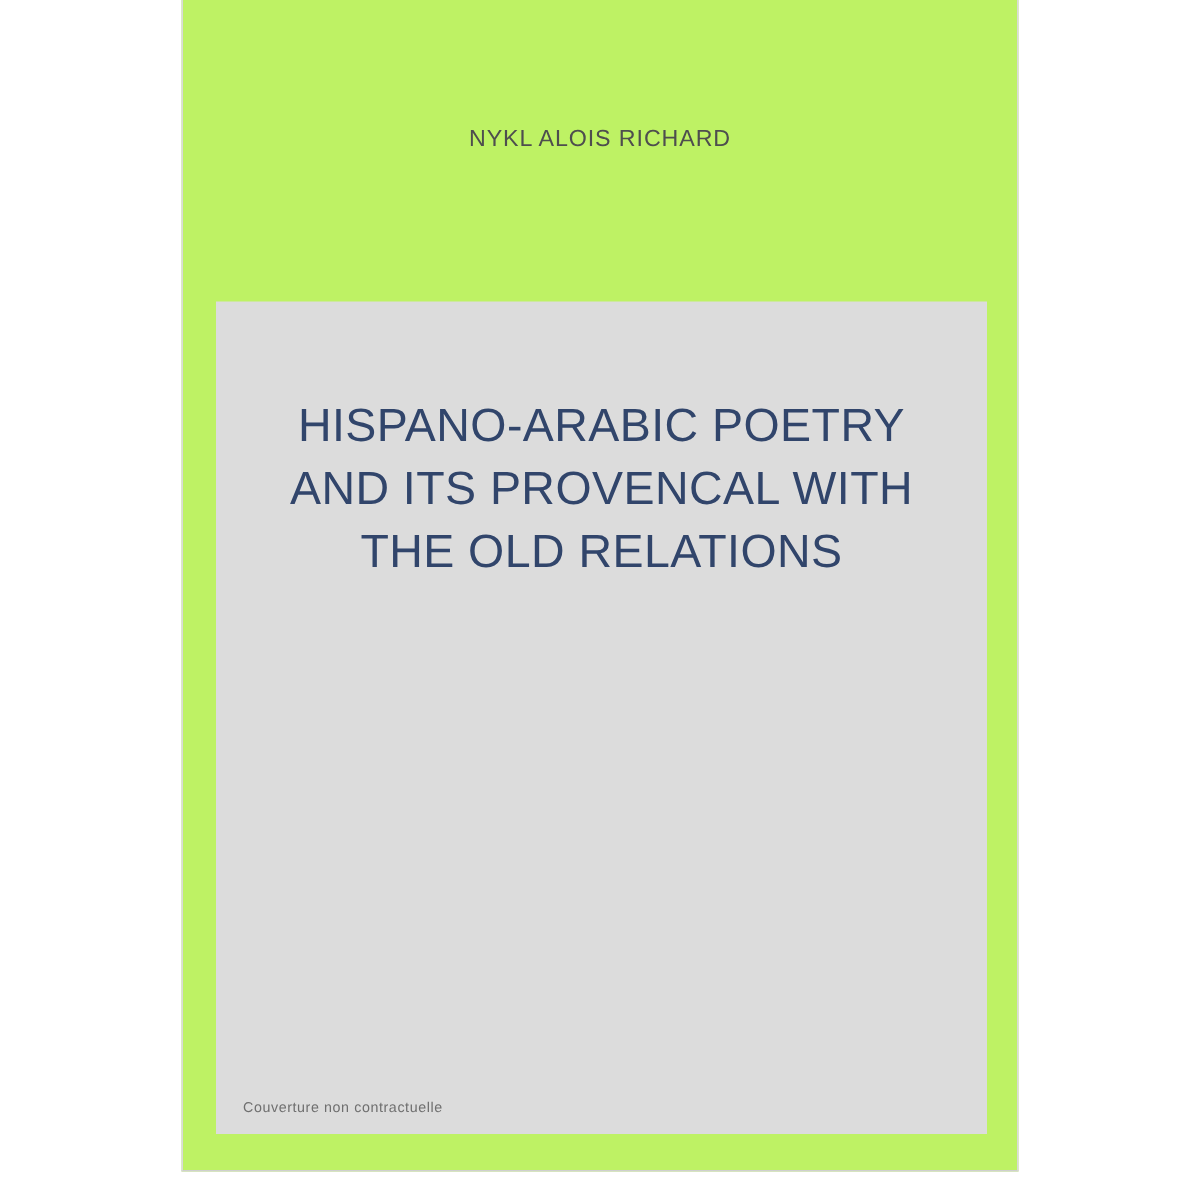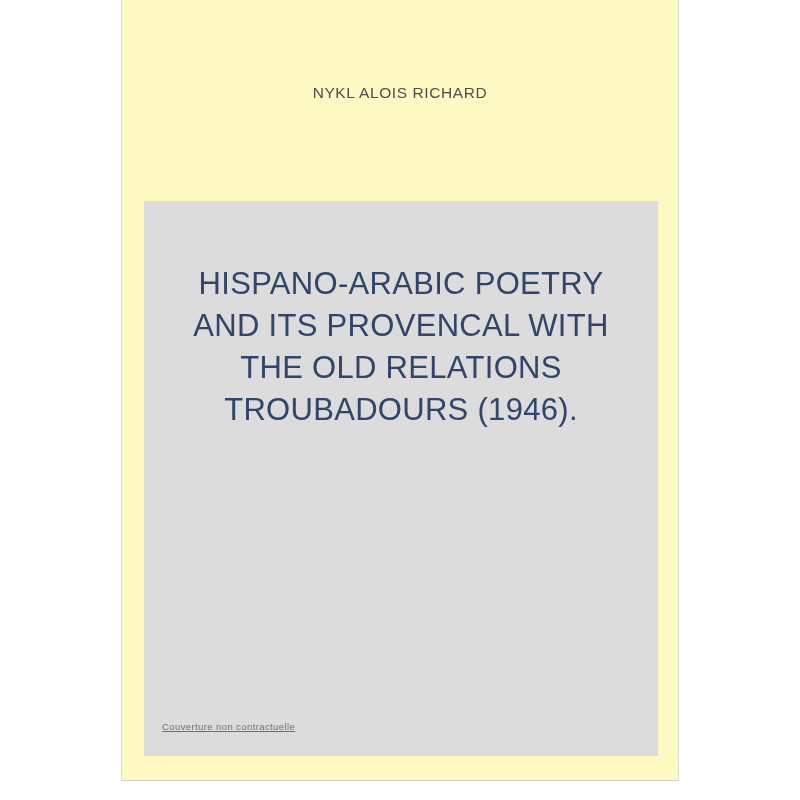--- a/index.html
+++ b/index.html
@@ -19,21 +19,21 @@
     height: 800px;
     background: #ffffff;
   }
   
   .cover {
     position: absolute;
     left: 121px;
     top: 0px;
     width: 558px;
     height: 781px;
-    background: #fef9c3;
+    background: #bef264;
     border-left: 1px solid #d9d9d9;
     border-right: 1px solid #d9d9d9;
     border-bottom: 1px solid #cfcfcf;
     box-sizing: border-box;
   }
   .author {
     position: absolute;
     left: 0;
     top: 84px;
     width: 100%;
@@ -63,42 +63,40 @@
     letter-spacing: 0.3px;
     font-family: "Liberation Sans", sans-serif;
   }
   .title .line {
     display: block;
     white-space: nowrap;
   }
   .panel-footer {
     position: absolute;
     left: 18px;
-    bottom: 24px;
+    bottom: 12px;
     font-size: 9.5px;
     letter-spacing: 0.4px;
     color: #6f6f6f;
     font-family: "Liberation Sans", sans-serif;
-    text-decoration: underline;
   }
 </style>
 </head>
 <body>
 
 <div class="page">
   <div class="cover">
 
     <div class="author">NYKL ALOIS RICHARD</div>
 
     <div class="title-panel">
 
       <div class="title">
         <span class="line">HISPANO-ARABIC POETRY</span>
         <span class="line">AND ITS PROVENCAL WITH</span>
         <span class="line">THE OLD RELATIONS</span>
-        <span class="line">TROUBADOURS (1946).</span>
       </div>
 
       <div class="panel-footer">Couverture non contractuelle</div>
     </div>
 
   </div>
 </div>
 
 </body></html>

